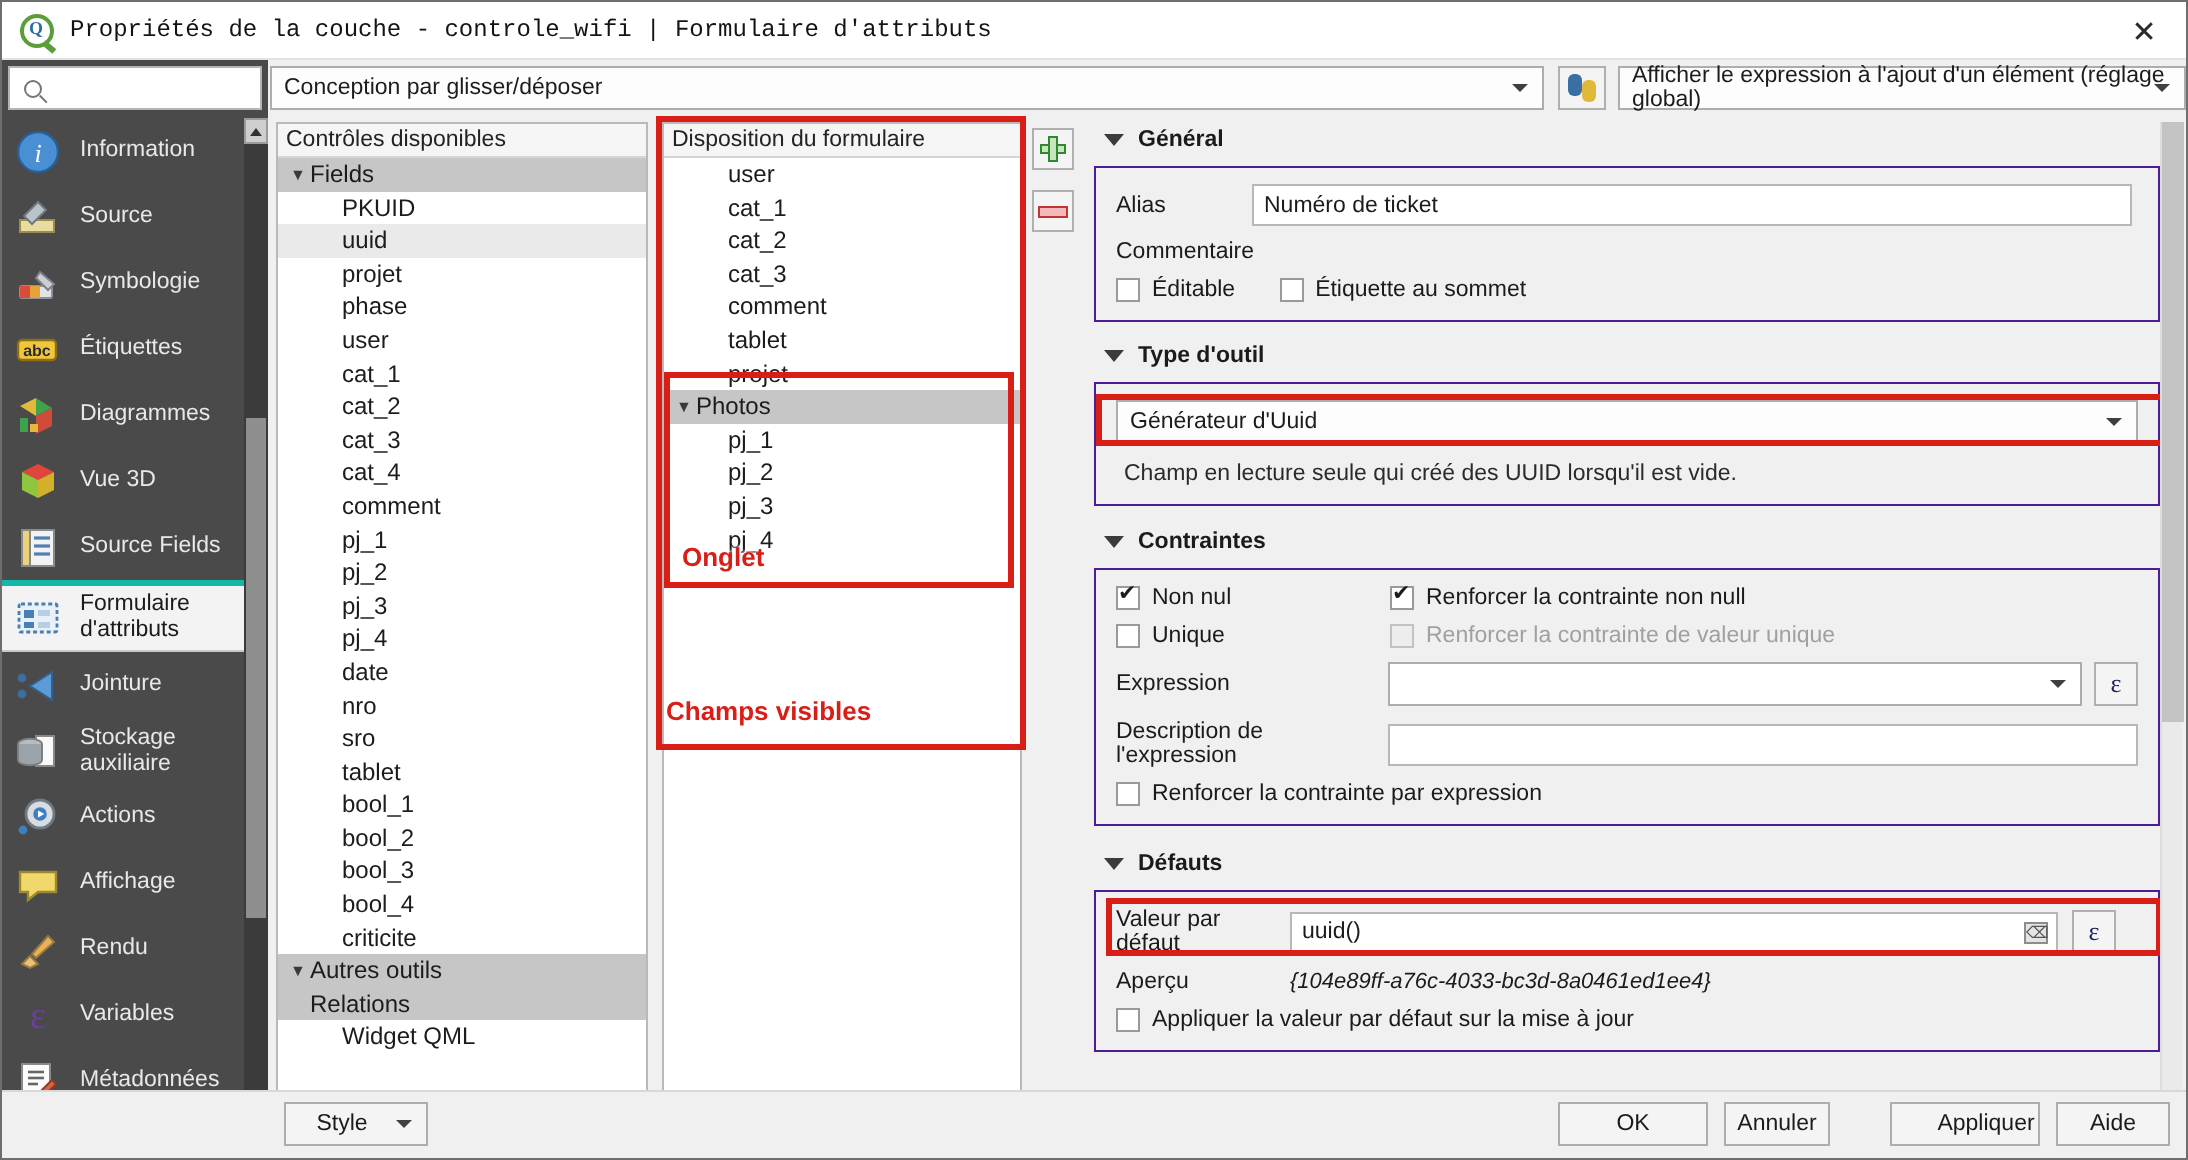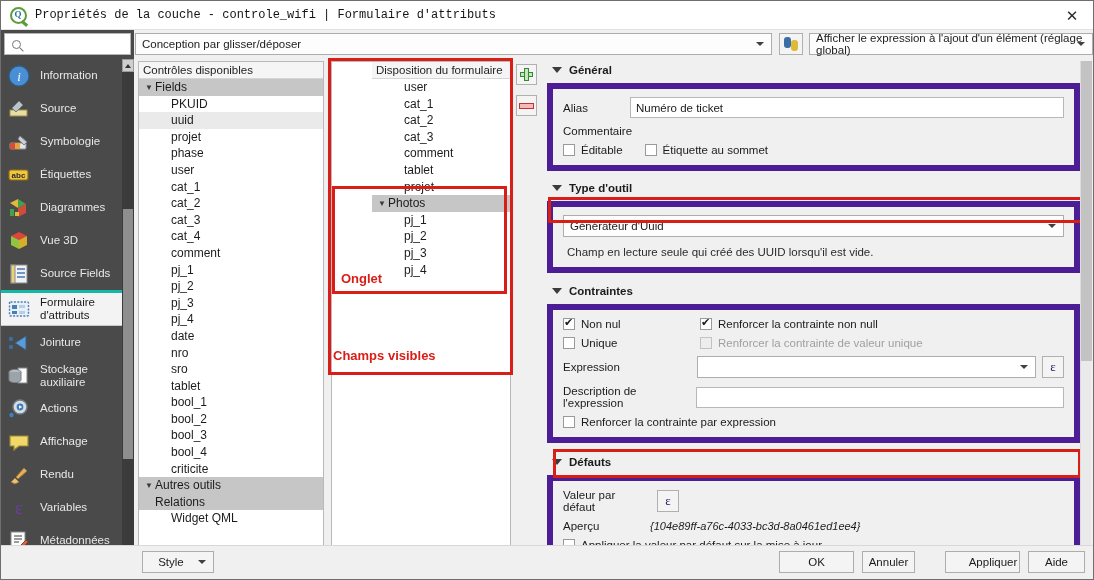--- a/index.html
+++ b/index.html
@@ -157,21 +157,21 @@
   .tree-row.sel { background: #eaeaea; }
   .tree-row .exp {
     display: inline-block; width: 12px; text-align: center;
     color: #3a3a3a; font-size: 8px; vertical-align: 1px;
   }
   .indent2 { padding-left: 32px; }
 
   
   .panel-layout {
     position: absolute; left: 330px; top: 60px; width: 180px; height: 338px;
-    background: #ffffff; border: 1px solid #b9b9b9; padding-left: 40px;
+    background: #ffffff; border: 1px solid #b9b9b9;
   }
   .panel-layout-rest {
     position: absolute; left: 330px; top: 373px; width: 180px; height: 174px;
     background: #ffffff; border: 1px solid #b9b9b9;
   }
 
   
   .redbox { position: absolute; border: 3px solid #d91d17; pointer-events: none; }
   #red-outer-middle { left: 327px; top: 57px; width: 185px; height: 317px; }
   #red-photos      { left: 331px; top: 185px; width: 175px; height: 108px; }
@@ -209,21 +209,21 @@
   .sec-head {
     display: flex; align-items: center; height: 18px;
     font-weight: bold; font-size: 11.5px; color: #1b1b1b; cursor: default;
   }
   .sec-head .twist {
     width: 0; height: 0; margin: 0 7px 0 13px;
     border-left: 5px solid transparent; border-right: 5px solid transparent;
     border-top: 6px solid #3b3b3b;
   }
   .group-frame {
-    margin: 4px 8px 0 8px; border: 6px solid #4c1d95;
+    margin: 4px 8px 0 8px; border: 1px solid #4c1d95;
     background: #f0f0f0; padding: 8px 10px 9px 10px;
   }
   .row { display: flex; align-items: center; margin-bottom: 7px; }
   .row:last-child { margin-bottom: 0; }
   .lbl { font-size: 11.5px; color: #1b1b1b; }
   .txtinput {
     background: #ffffff; border: 1px solid #b8b8b8; height: 21px;
     font-size: 11.5px; padding-left: 5px; display: flex; align-items: center;
     color: #1b1b1b;
   }
@@ -605,20 +605,24 @@
       </div>
     </div>
 
     <div class="sec-head" style="margin-top:10px">
       <span class="twist"></span>
       <span>Défauts</span>
     </div>
     <div class="group-frame">
       <div class="row">
         <span class="lbl" style="width:87px">Valeur par défaut</span>
+        <span class="txtinput" style="width:384px;position:relative">
+          <span>uuid()</span>
+          <span class="clear-ico" style="position:absolute;right:4px;top:4px">⌫</span>
+        </span>
         <span class="epsbtn" style="margin-left:7px">ɛ</span>
       </div>
       <div class="row">
         <span class="lbl" style="width:87px">Aperçu</span>
         <span class="lbl" style="font-style:italic;font-size:11px">{104e89ff-a76c-4033-bc3d-8a0461ed1ee4}</span>
       </div>
       <div class="row">
         <span class="cb"></span>
         <span class="lbl">Appliquer la valeur par défaut sur la mise à jour</span>
       </div>

